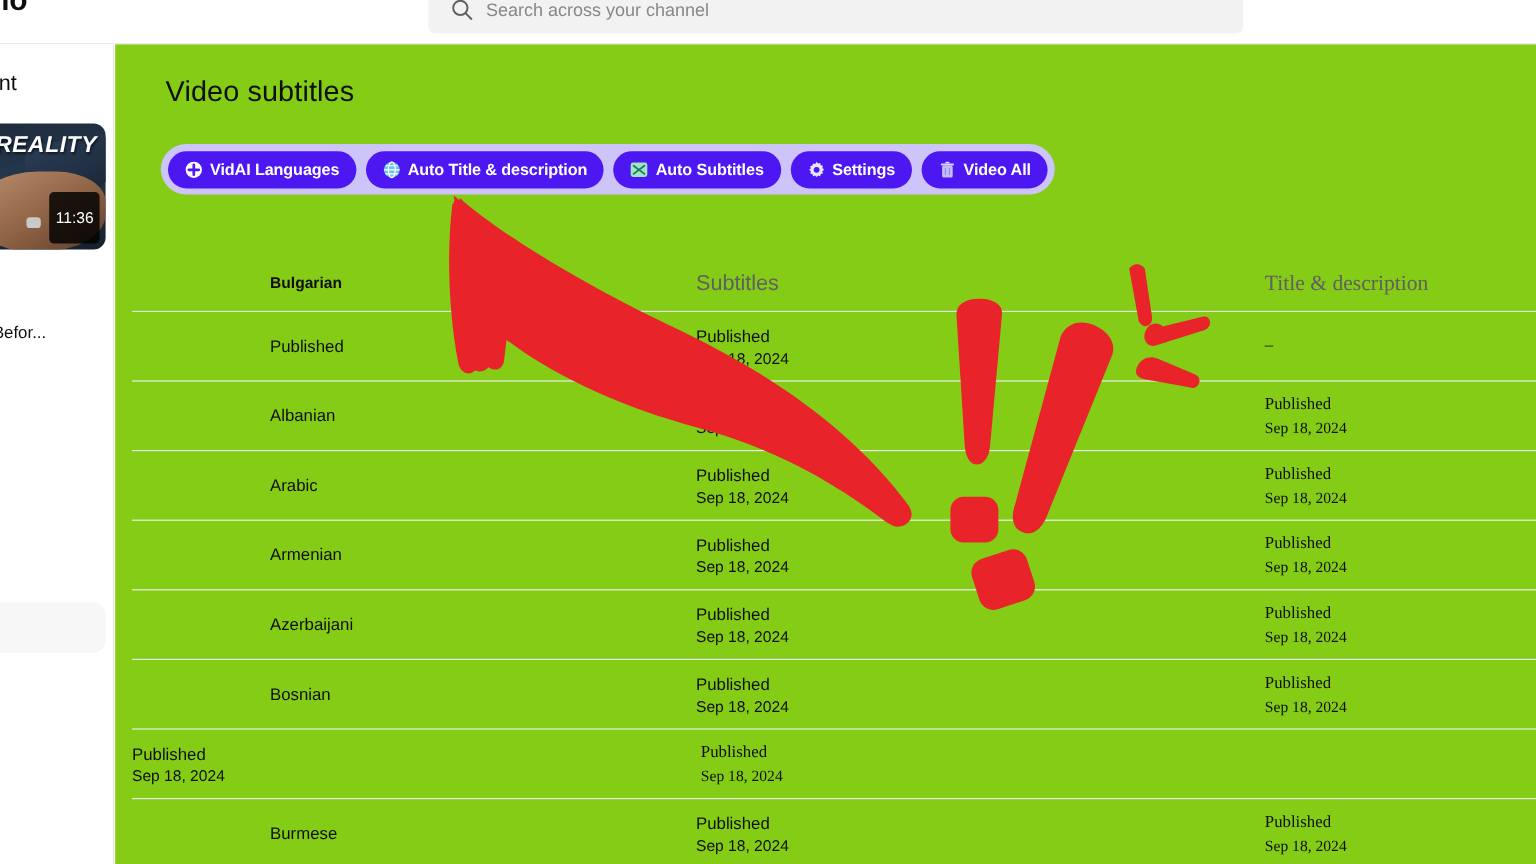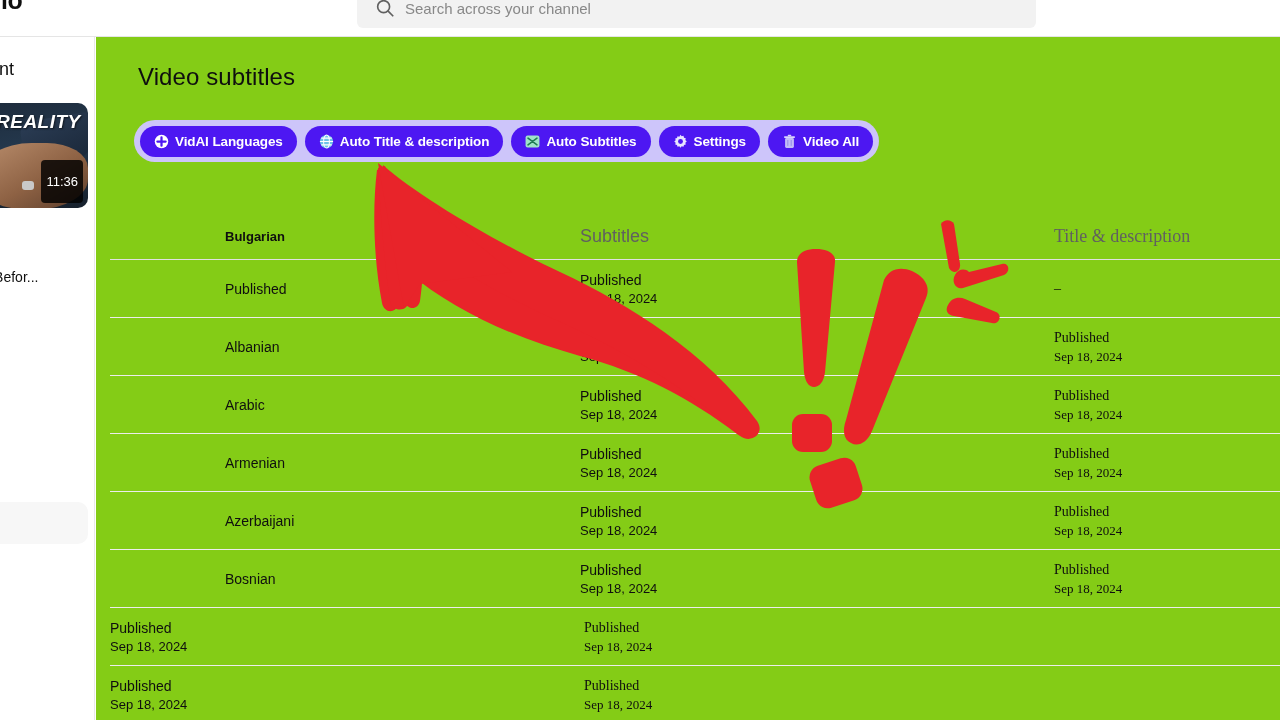--- a/index.html
+++ b/index.html
@@ -346,20 +346,21 @@
           </div>
         <div class="c-title">
             <div class="cellstack">
           <span class="cell-status">Published</span>
           <span class="cell-date">Sep 18, 2024</span>
         </div>
           </div>
       </div>
 
       <div class="trow">
+        <div class="c-lang"><span class="lang-name">Burmese</span></div>
         <div class="c-subs">
             <div class="cellstack">
           <span class="cell-status">Published</span>
           <span class="cell-date">Sep 18, 2024</span>
         </div>
           </div>
         <div class="c-title">
             <div class="cellstack">
           <span class="cell-status">Published</span>
           <span class="cell-date">Sep 18, 2024</span>

